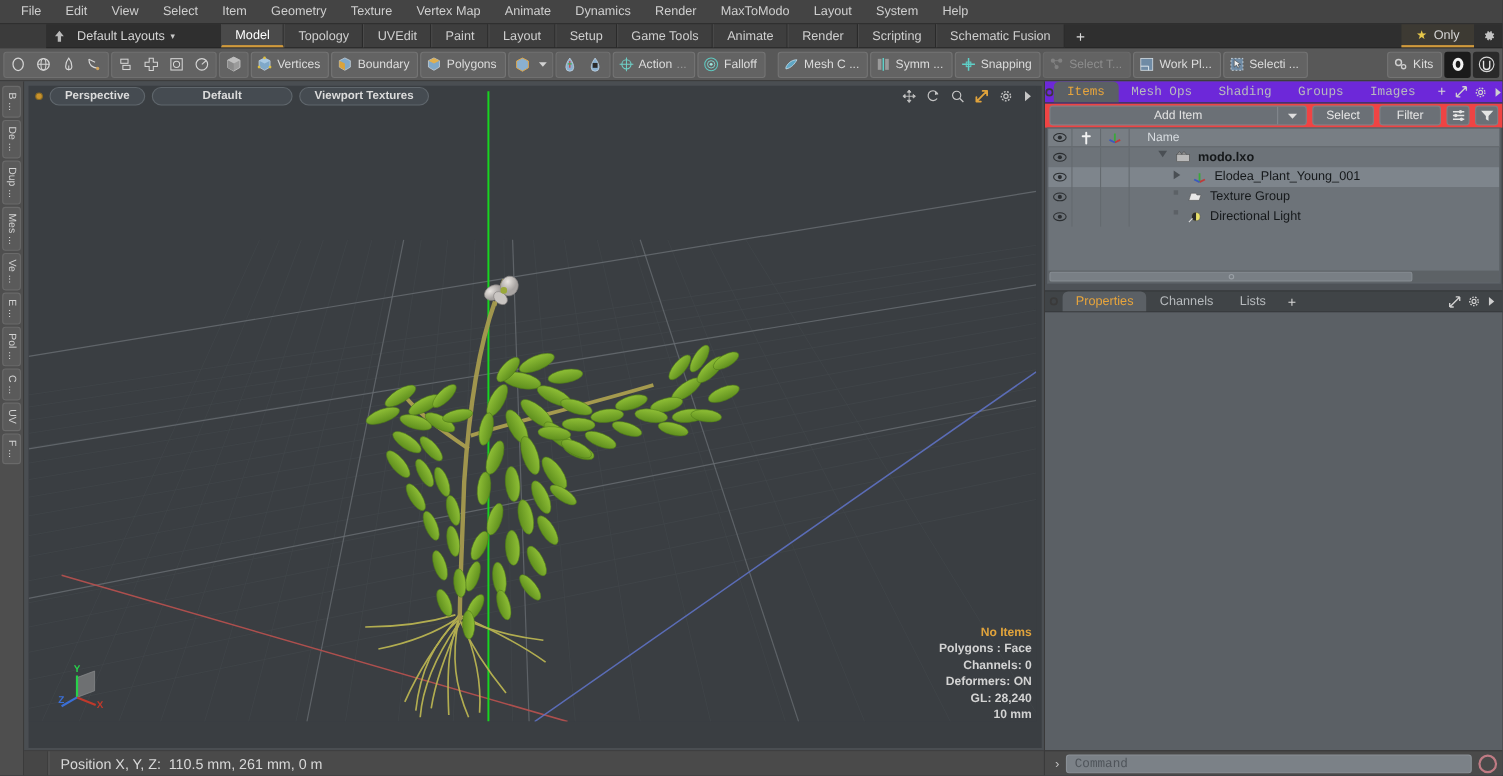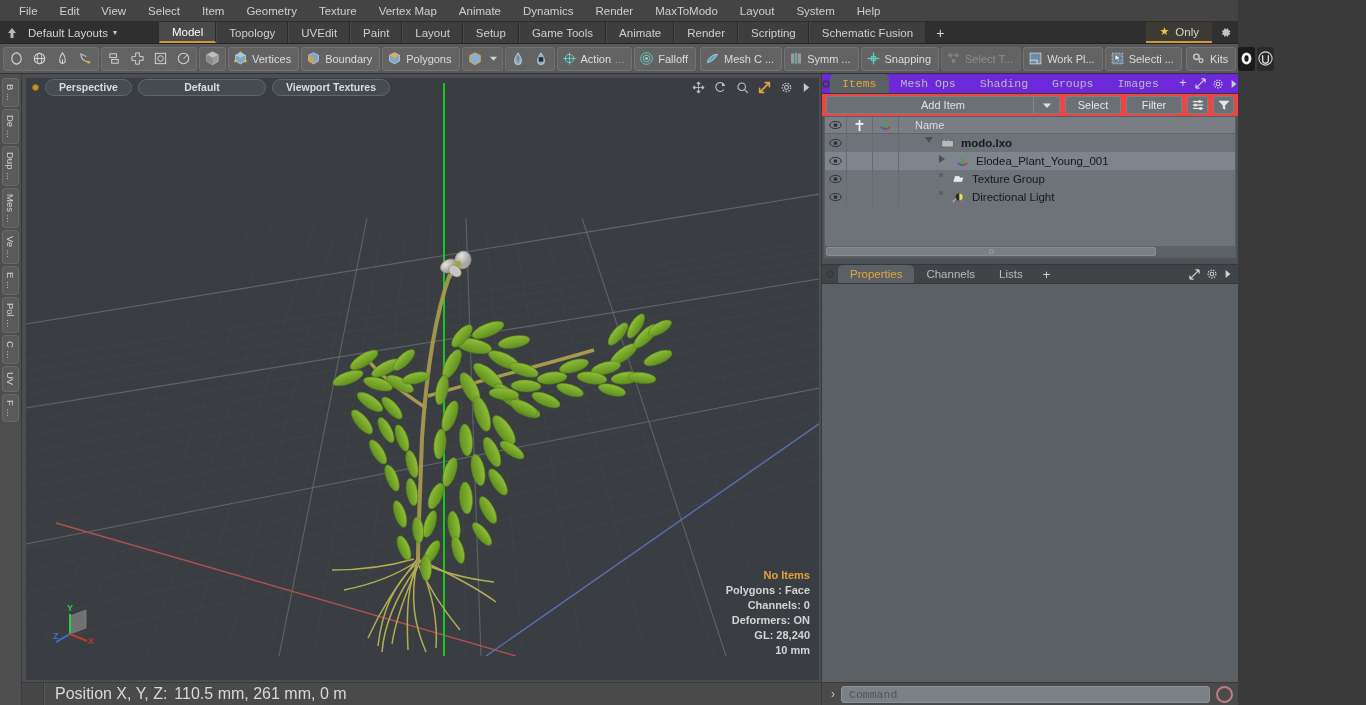--- a/index.html
+++ b/index.html
@@ -5,36 +5,36 @@
   * { box-sizing: border-box; margin: 0; padding: 0; }
   html, body {
     width: 1366px; height: 705px;
     background: #3a3a3a;
     font-family: "Liberation Sans", sans-serif;
     font-size: 11px;
     color: #c8c8c8;
     overflow: hidden;
     -webkit-font-smoothing: antialiased;
   }
-  .app { position: relative; width: 1238px; height: 705px; display: flex; flex-direction: column; background:#3b3b3b; }
+  .app { position: relative; width: 1366px; height: 705px; display: flex; flex-direction: column; background:#3b3b3b; }
 
   
   .menubar {
     height: 22px; background: #444444; display: flex; align-items: center;
     padding-left: 8px; flex: 0 0 22px; border-bottom: 1px solid #2e2e2e;
   }
   .menubar .mi {
     padding: 0 11px; height: 22px; line-height: 22px; color: #cfcfcf; font-size: 11.5px;
     cursor: default; white-space: nowrap;
   }
 
   
   .layoutbar {
     height: 22px; background: #2f2f2f; display: flex; align-items: stretch;
-    flex: 0 0 22px; border-bottom: 1px solid #242424;
+    flex: 0 0 22px; border-bottom: 1px solid #242424; margin-left: 42px;
   }
   .layoutbar .home-ico {
     width: 24px; display: flex; align-items: center; justify-content: center; color: #b9b9b9; font-size: 11px;
   }
   .layout-select {
     display: flex; align-items: center; padding: 0 6px 0 4px; color: #d4d4d4; font-size: 11.5px;
     white-space: nowrap;
   }
   .layout-select .caret { margin-left: 5px; font-size: 8px; color: #c9c9c9; }
   .tabspace { flex: 1; display: flex; align-items: stretch; }
@@ -121,21 +121,21 @@
 
   
   .statusbar {
     height: 23px; flex: 0 0 23px; background: #4a4a4a; display: flex; align-items: center;
     border-top: 1px solid #3a3a3a;
   }
   .status-grip { width: 22px; height: 100%; background:#464646; border-right: 1px solid #3a3a3a; }
   .status-field {
     flex: 1; height: 100%; display: flex; align-items: center; gap: 7px; padding-left: 10px;
     background: #4a4a4a; border-left: 1px solid #595959;
-    color: #d8d8d8; font-size: 16px;
+    color: #d8d8d8; font-size: 13px;
   }
 
   
   .rightpanel {
     width: 417px; flex: 0 0 417px; background: #4e5257; display: flex; flex-direction: column;
     border-left: 1px solid #3a3a3a;
   }
   .rp-tabbar {
     height: 20px; display: flex; align-items: stretch; background: #6d28d9;
     border-bottom: 1px solid #35383b; position: relative; font-family: Liberation Mono, monospace;

